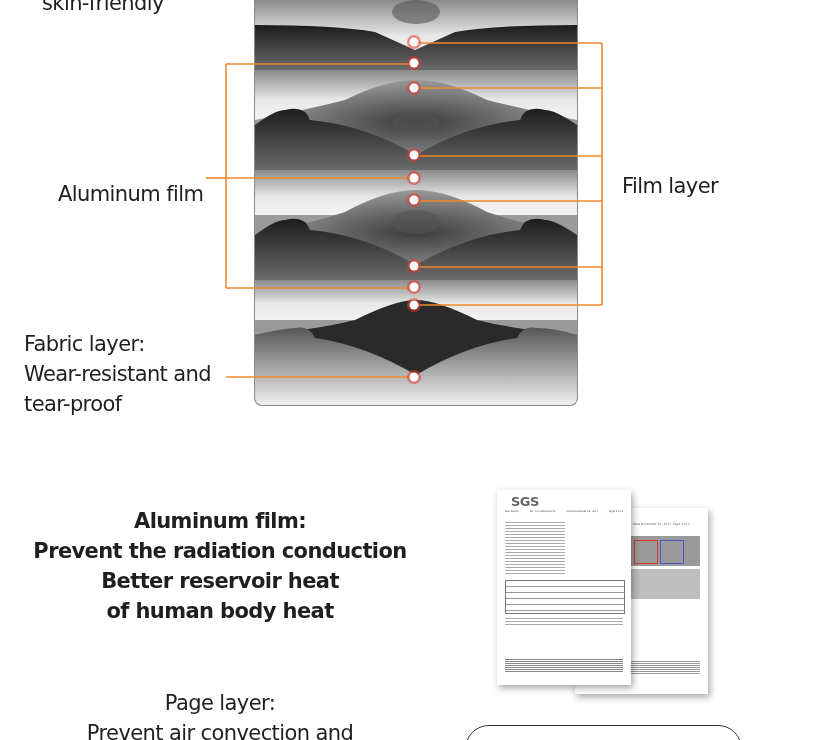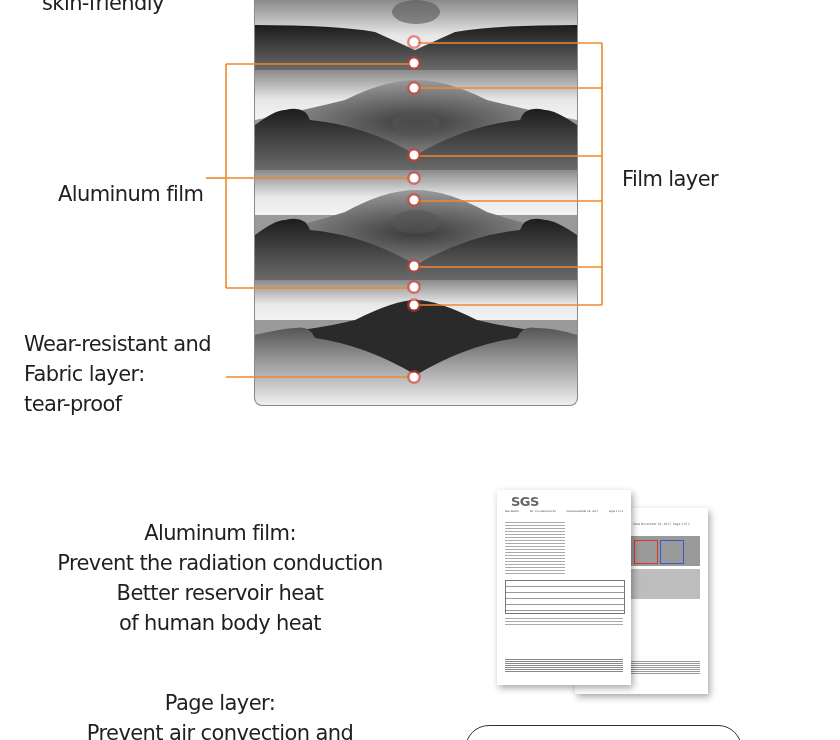--- a/index.html
+++ b/index.html
@@ -92,28 +92,28 @@
     <circle cx="414" cy="266" r="4.5" fill="#ffffff"></circle>
     <circle cx="414" cy="287" r="7" fill="#e8372c" opacity="0.55"></circle>
     <circle cx="414" cy="287" r="4.5" fill="#ffffff"></circle>
     <circle cx="414" cy="305" r="7" fill="#e8372c" opacity="0.55"></circle>
     <circle cx="414" cy="305" r="4.5" fill="#ffffff"></circle>
     <circle cx="414" cy="377" r="7" fill="#e8372c" opacity="0.55"></circle>
     <circle cx="414" cy="377" r="4.5" fill="#ffffff"></circle>
   </svg>
 
 <div class="txt" style="left:58px; top:179px;">Aluminum film</div>
-<div class="txt" style="left:622px; top:164px;">Film layer</div>
+<div class="txt" style="left:622px; top:171px;">Film layer</div>
 <div class="txt" style="left:24px; top:329px;">
+  <div>Fabric layer:</div>
   <div>Wear-resistant and</div>
-  <div>Fabric layer:</div>
   <div>tear-proof</div>
 </div>
 
-<div class="txt center" style="left:20px; top:518px; width:400px;">
+<div class="txt center" style="left:20px; top:506px; width:400px;font-weight:bold;">
   <div>Aluminum film:</div>
   <div>Prevent the radiation conduction</div>
   <div>Better reservoir heat</div>
   <div>of human body heat</div>
 </div>
 <div class="txt center" style="left:20px; top:688px; width:400px;">
   <div>Page layer:</div>
   <div>Prevent air convection and</div>
 </div>
 

